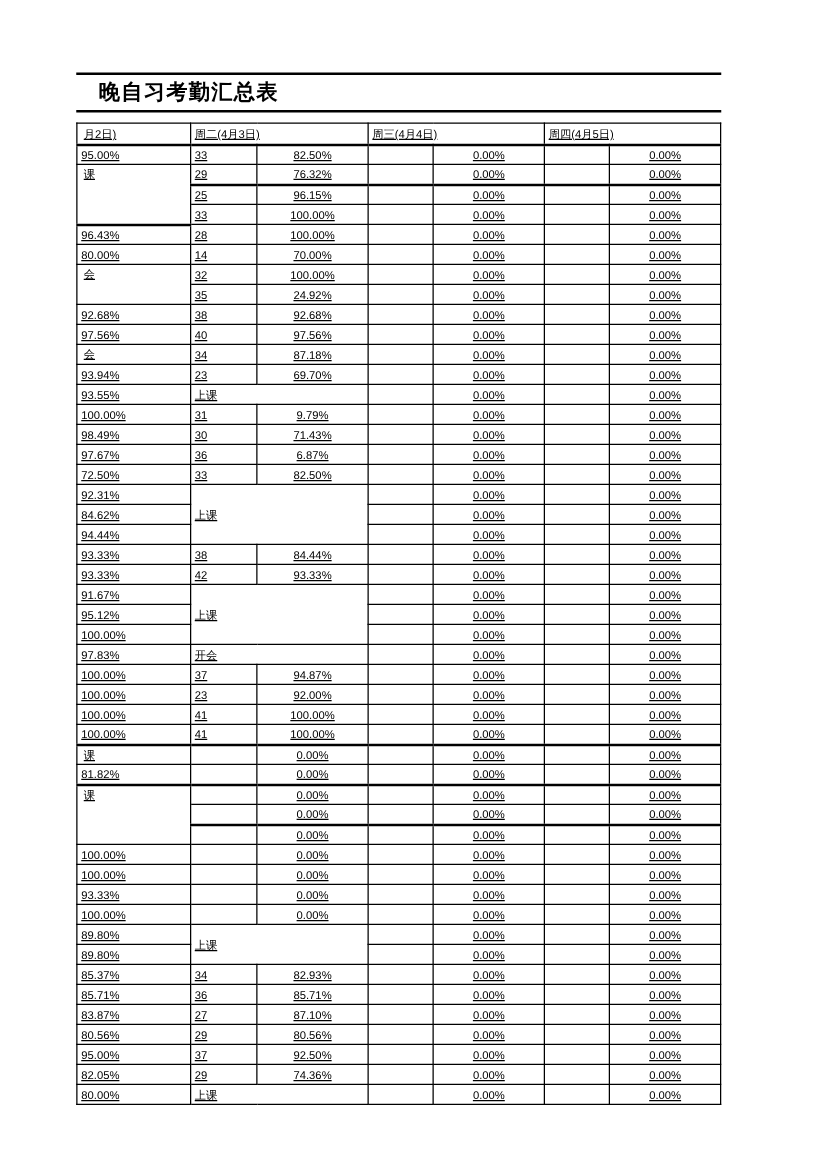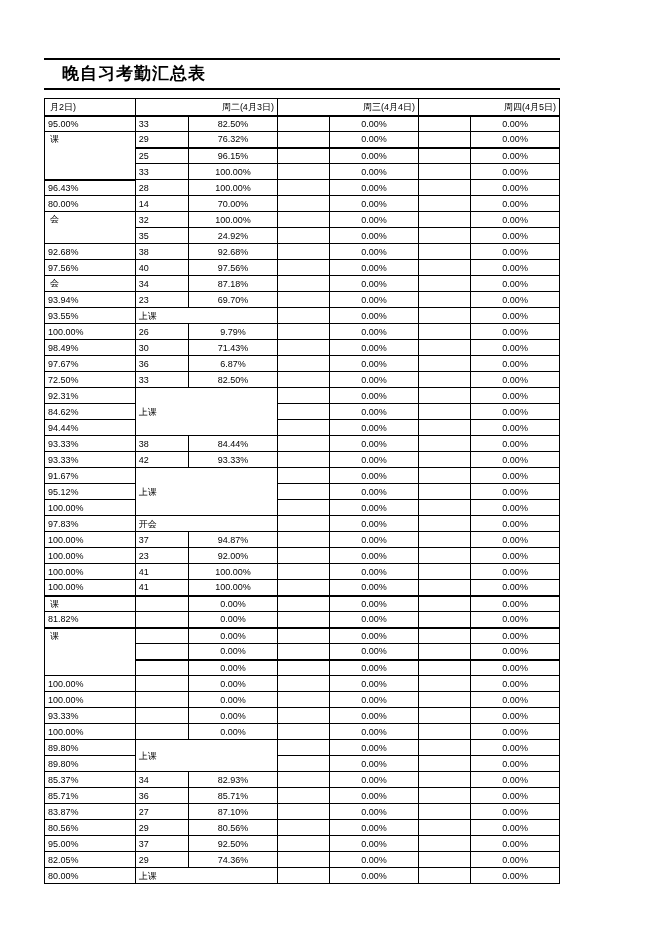--- a/index.html
+++ b/index.html
@@ -12,20 +12,21 @@
     height: 936px;
     font-family: "Liberation Sans", "DejaVu Sans", sans-serif;
     color: #000000;
     -webkit-font-smoothing: none;
   }
   .page {
     position: relative;
     width: 605px;
     height: 936px;
     box-sizing: border-box;
+    margin-left: 17px;
   }
 
   
   .title-wrap {
     position: absolute;
     left: 44px;
     top: 58px;
     width: 516px;
     border-top: 2px solid #000;
     border-bottom: 2px solid #000;
@@ -42,34 +43,35 @@
 
   
   .sheet {
     position: absolute;
     left: 44px;
     top: 98px;
     width: 516px;
     border-collapse: collapse;
     table-layout: fixed;
     font-size: 9px;
+    text-decoration: underline;
   }
   .sheet td, .sheet th {
     border: 1px solid #000;
     height: 16px;
     padding: 0 3px;
     font-weight: normal;
     font-size: 9px;
     line-height: 14px;
     overflow: hidden;
     white-space: nowrap;
     box-sizing: border-box;
   }
   .hdr td {
-    text-align: right;
+    text-align: left;
     border-bottom: 2px solid #000;
     border-top: 1px solid #000;
     font-size: 9px;
     height: 17px;
   }
   .hdr td.hdr-first {
     text-align: left;
     padding-left: 5px;
   }
   .num  { }
@@ -225,21 +227,21 @@
         <tr>
           <td class="c1">93.55%</td>
           <td colspan="2" rowspan="1" class="merged-label">上课</td>
           <td class="blank"></td>
           <td class="pct">0.00%</td>
           <td class="blank"></td>
           <td class="pct">0.00%</td>
         </tr>
         <tr>
           <td class="c1">100.00%</td>
-          <td class="num">26</td>
+          <td class="num">31</td>
           <td class="pct">9.79%</td>
           <td class="blank"></td>
           <td class="pct">0.00%</td>
           <td class="blank"></td>
           <td class="pct">0.00%</td>
         </tr>
         <tr>
           <td class="c1">98.49%</td>
           <td class="num">30</td>
           <td class="pct">71.43%</td>

